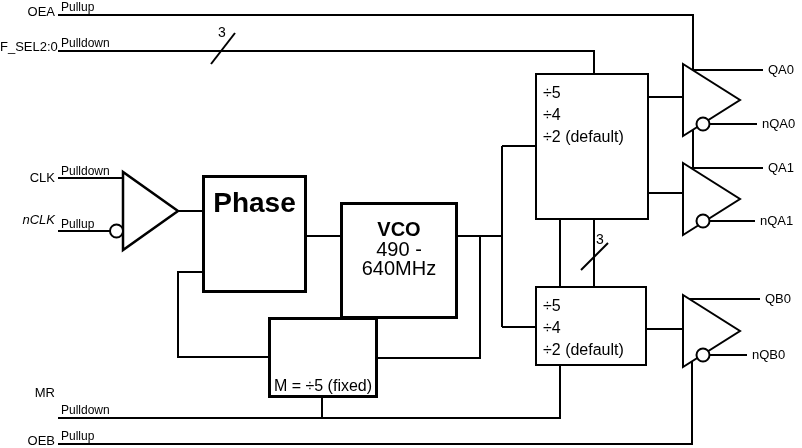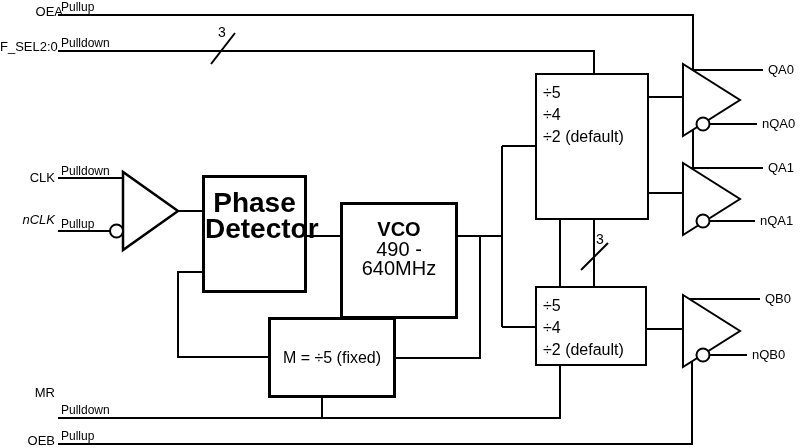--- a/index.html
+++ b/index.html
@@ -79,45 +79,44 @@
       <polygon points="683,295 683,367 740,331"></polygon>
       <circle cx="116.5" cy="231" r="6.5"></circle>
       <circle cx="703" cy="124" r="6.5"></circle>
       <circle cx="703" cy="221" r="6.5"></circle>
       <circle cx="703" cy="355" r="6.5"></circle>
     </g>
   </svg>
 
   <div class="blk pd" style="left:202px; top:175px; width:105px; height:118px;">
     <div>Phase</div>
-    <div>Detector</div>
   </div>
 
   <div class="blk vco" style="left:340px; top:178px; width:118px; height:117px;margin-top:24px;">
     <div class="vco-name">VCO</div>
     <div class="vco-range">490 - 640MHz</div>
   </div>
 
   <div class="blk thin divblk" style="left:535px; top:73px; width:114px; height:147px;">
     <div>÷5</div>
     <div>÷4</div>
     <div>÷2 (default)</div>
   </div>
 
   <div class="blk thin divblk" style="left:535px; top:286px; width:112px; height:80px;">
     <div>÷5</div>
     <div>÷4</div>
     <div>÷2 (default)</div>
   </div>
 
-  <div class="blk mblk" style="left:268px; top:317px; width:128px; height:81px;">
+  <div class="blk mblk" style="left:268px; top:317px; width:110px; height:81px;align-items:flex-end;">
     <div>M = ÷5 (fixed)</div>
   </div>
 
-  <div class="lbl sig" style="left:0; top:5px;padding-left:8px;">OEA</div>
+  <div class="lbl sig" style="left:0; top:5px;">OEA</div>
   <div class="lbl sig" style="left:0; top:40px;">F_SEL2:0</div>
   <div class="lbl sig" style="left:0; top:171px;">CLK</div>
   <div class="lbl sig" style="left:0; top:213px;font-style:italic;">nCLK</div>
   <div class="lbl sig" style="left:0; top:386px;">MR</div>
   <div class="lbl sig" style="left:0; top:434px;">OEB</div>
 
   <div class="lbl res" style="left:61px; top:1px;">Pullup</div>
   <div class="lbl res" style="left:61px; top:37px;">Pulldown</div>
   <div class="lbl res" style="left:61px; top:165px;">Pulldown</div>
   <div class="lbl res" style="left:61px; top:218px;">Pullup</div>

